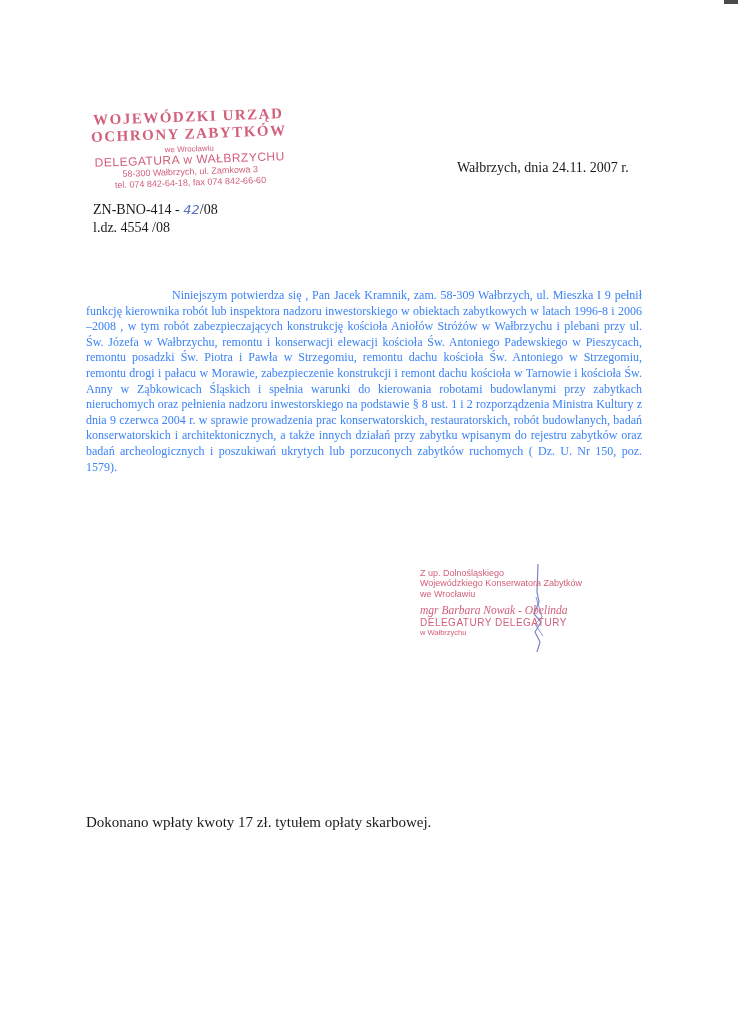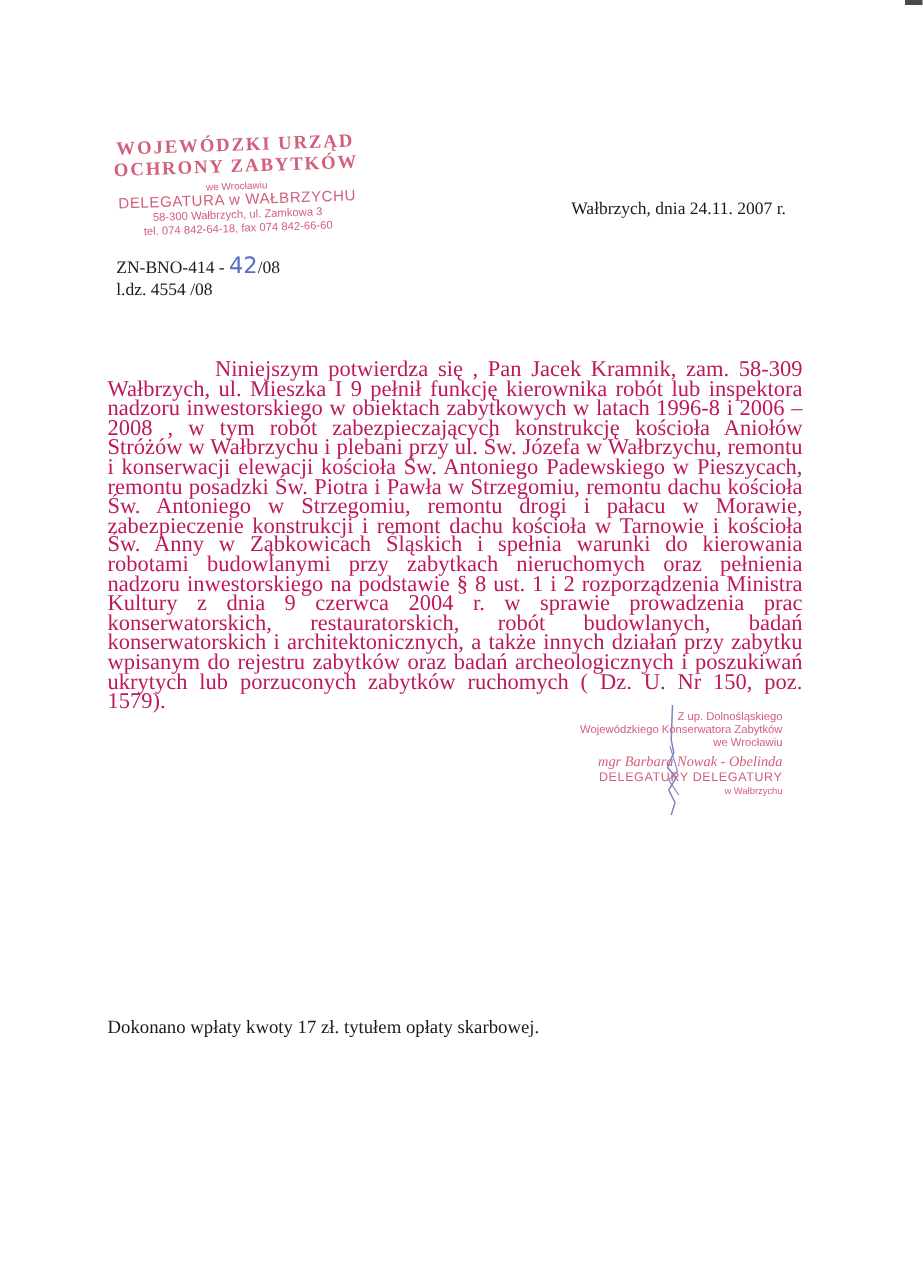--- a/index.html
+++ b/index.html
@@ -66,40 +66,41 @@
     .refs {
       position: absolute;
       left: 93px;
       top: 201px;
       font-size: 14px;
       line-height: 1.3;
     }
     .refs .handwritten {
       font-family: "DejaVu Sans", sans-serif;
       color: #5a6fc2;
-      font-size: 18px;
+      font-style: italic;
+      font-size: 13px;
       margin-top: 36px;
     }
     .body-text {
       position: absolute;
       left: 86px;
       top: 288px;
       width: 556px;
-      font-size: 18px;
+      font-size: 12px;
       line-height: 15.6px;
       text-align: justify;
       text-indent: 86px;
-      color: #be185d;
+      color: #3b82f6;
     }
     .signature-stamp {
       position: absolute;
-      left: 404px;
+      left: 420px;
       top: 568px;
       width: 222px;
-      text-align: right;
+      text-align: left;
       color: #d2607a;
       font-family: "Liberation Sans", "DejaVu Sans", sans-serif;
       line-height: 1.15;
     }
     .signature-stamp .s1,
     .signature-stamp .s2,
     .signature-stamp .s3 {
       font-size: 9px;
     }
     .signature-stamp .s4 {

